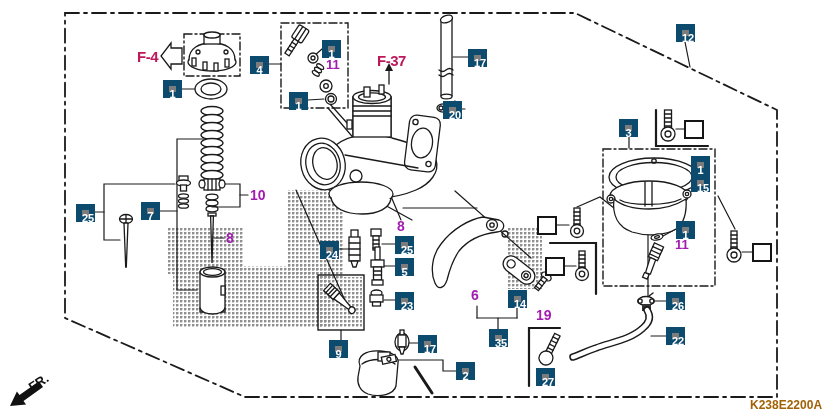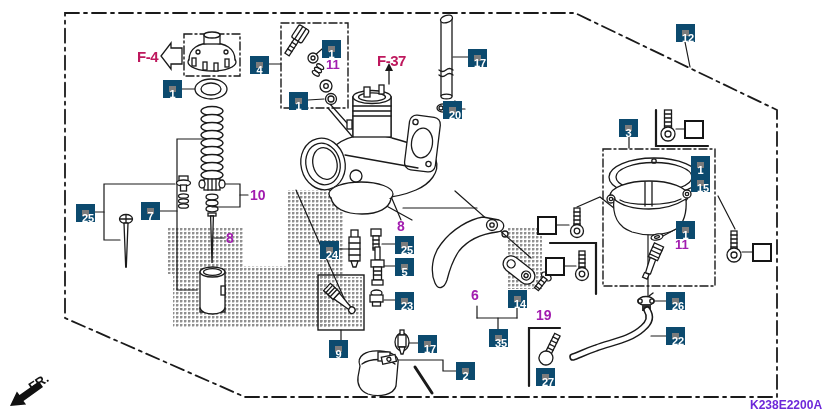--- a/index.html
+++ b/index.html
@@ -8,21 +8,21 @@
   svg.art{position:absolute;left:0;top:0;}
   .co{position:absolute;width:19px;height:18px;background:#7c7c7c;border:6px solid #0c4a6e;
       color:#fff;font:bold 11px/16px "Liberation Sans",sans-serif;text-align:center;
       box-sizing:border-box;z-index:5;}
   .wb{position:absolute;width:20px;height:19px;background:#fff;border:2px solid #151515;
       box-sizing:border-box;z-index:5;}
   .pt{position:absolute;color:#a21caf;font:bold 14px/14px "Liberation Sans",sans-serif;z-index:5;}
   .pt.sm{font-size:13px;line-height:13px;}
   .ref{position:absolute;color:#be185d;font:bold 15px/15px "Liberation Sans",sans-serif;
        letter-spacing:-0.5px;z-index:5;}
-  .code{position:absolute;color:#6d28d9;font:bold 12px/12px "Liberation Sans",sans-serif;z-index:5;}
+  .code{position:absolute;color:#a16207;font:bold 12px/12px "Liberation Sans",sans-serif;z-index:5;}
   .fr{position:absolute;color:#111;font:bold 13px/13px "Liberation Sans",sans-serif;
       transform:rotate(-33deg);z-index:5;}
 </style>
 </head>
 <body>
 
 <div class="stage">
 
 <svg class="art" width="840" height="420" viewBox="0 0 840 420" stroke="#1a1a1a" fill="none" stroke-width="1.3" stroke-linecap="round">
   <defs>

